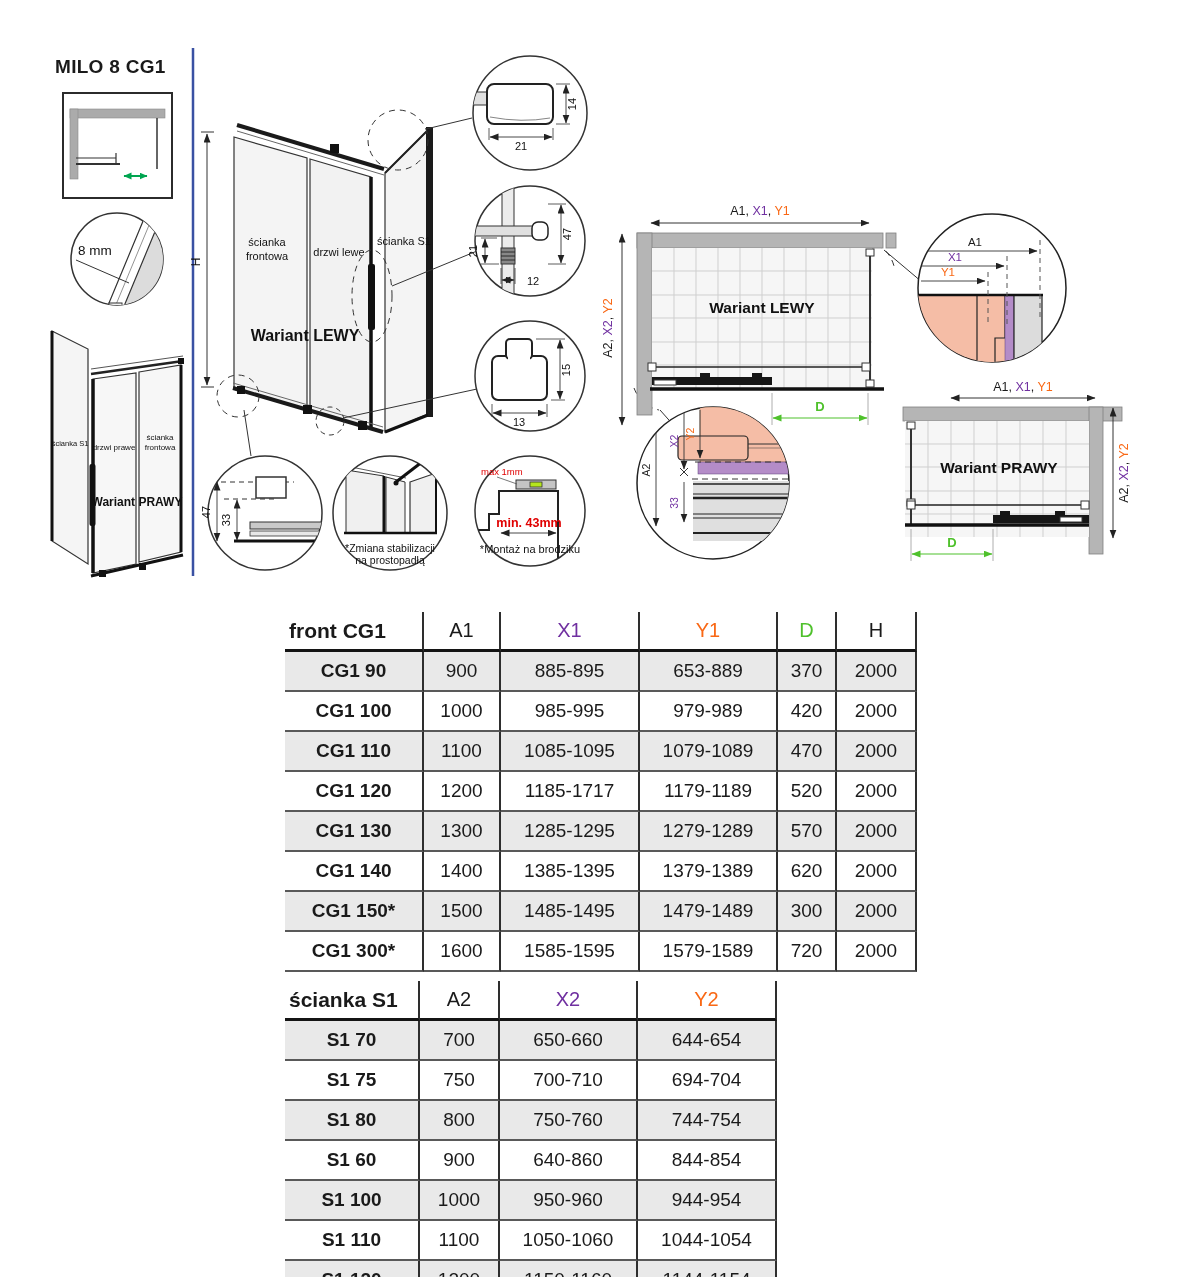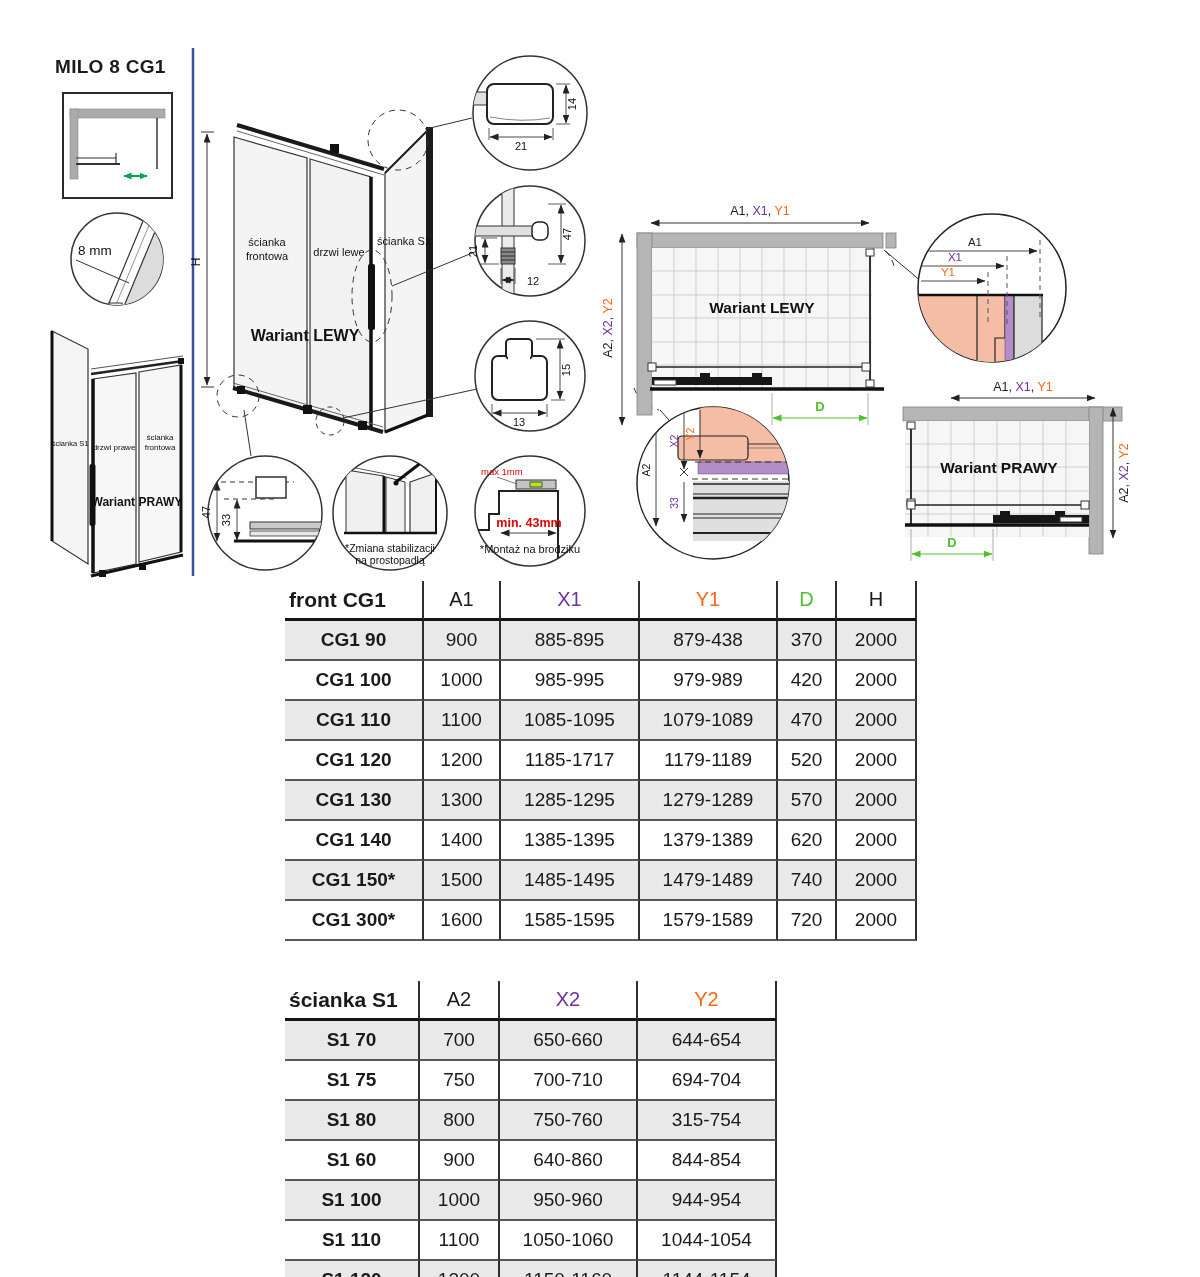--- a/index.html
+++ b/index.html
@@ -2,21 +2,21 @@
 <html><head>
 <meta charset="utf-8">
 <style>
   html,body{margin:0;padding:0;background:#ffffff;}
   #page{position:relative;width:1200px;height:1277px;background:#fff;overflow:hidden;
         font-family:"Liberation Sans",sans-serif;color:#1a1a1a;margin-top:36px;}
   #title{position:absolute;left:55px;top:20px;font-size:19px;font-weight:bold;letter-spacing:.3px;}
   svg text{font-family:"Liberation Sans",sans-serif;}
   #drawing{position:absolute;left:0;top:0;}
   .tbl{position:absolute;display:grid;background:#fff;}
-  #table-front{left:285px;top:545px;grid-template-columns:139px 77px 139px 138px 59px 80px;}
+  #table-front{left:285px;top:576px;grid-template-columns:139px 77px 139px 138px 59px 80px;}
   #table-s1{left:285px;top:945px;grid-template-columns:135px 80px 138px 139px;}
   .cell{height:40px;display:flex;align-items:center;justify-content:center;
         border-right:2px solid #2e2e2e;box-sizing:border-box;font-size:19px;}
   .th{font-size:20px;border-bottom:3px solid #141414;}
   .th.first{font-weight:bold;font-size:21px;justify-content:flex-start;padding-left:4px;}
   .td{border-bottom:2px solid #595959;}
   .td.first{font-weight:bold;}
   .stripe{background:#E9E9E9;}
   #footnote{position:absolute;left:283px;top:913px;font-size:19px;color:#111;}
   #bottom-bar{position:absolute;left:285px;top:1270px;width:512px;height:7px;background:#141414;}
@@ -377,21 +377,21 @@
   <div id="table-front" class="tbl">
       <div class="cell th first" style="color: rgb(26, 26, 26);">front CG1</div>
       <div class="cell th" style="color: rgb(26, 26, 26);">A1</div>
       <div class="cell th" style="color: rgb(112, 48, 160);">X1</div>
       <div class="cell th" style="color: rgb(249, 104, 21);">Y1</div>
       <div class="cell th" style="color: rgb(79, 193, 44);">D</div>
       <div class="cell th" style="color: rgb(26, 26, 26);">H</div>
       <div class="cell td first stripe">CG1 90</div>
       <div class="cell td stripe">900</div>
       <div class="cell td stripe">885-895</div>
-      <div class="cell td stripe">879-438</div>
+      <div class="cell td stripe">653-889</div>
       <div class="cell td stripe">370</div>
       <div class="cell td stripe">2000</div>
       <div class="cell td first">CG1 100</div>
       <div class="cell td">1000</div>
       <div class="cell td">985-995</div>
       <div class="cell td">979-989</div>
       <div class="cell td">420</div>
       <div class="cell td">2000</div>
       <div class="cell td first stripe">CG1 110</div>
       <div class="cell td stripe">1100</div>
@@ -414,21 +414,21 @@
       <div class="cell td first">CG1 140</div>
       <div class="cell td">1400</div>
       <div class="cell td">1385-1395</div>
       <div class="cell td">1379-1389</div>
       <div class="cell td">620</div>
       <div class="cell td">2000</div>
       <div class="cell td first stripe">CG1 150*</div>
       <div class="cell td stripe">1500</div>
       <div class="cell td stripe">1485-1495</div>
       <div class="cell td stripe">1479-1489</div>
-      <div class="cell td stripe">740</div>
+      <div class="cell td stripe">300</div>
       <div class="cell td stripe">2000</div>
       <div class="cell td first">CG1 300*</div>
       <div class="cell td">1600</div>
       <div class="cell td">1585-1595</div>
       <div class="cell td">1579-1589</div>
       <div class="cell td">720</div>
       <div class="cell td">2000</div>
     </div>
   <div id="table-s1" class="tbl">
       <div class="cell th first" style="color: rgb(26, 26, 26);">ścianka S1</div>
@@ -439,21 +439,21 @@
       <div class="cell td stripe">700</div>
       <div class="cell td stripe">650-660</div>
       <div class="cell td stripe">644-654</div>
       <div class="cell td first">S1 75</div>
       <div class="cell td">750</div>
       <div class="cell td">700-710</div>
       <div class="cell td">694-704</div>
       <div class="cell td first stripe">S1 80</div>
       <div class="cell td stripe">800</div>
       <div class="cell td stripe">750-760</div>
-      <div class="cell td stripe">315-754</div>
+      <div class="cell td stripe">744-754</div>
       <div class="cell td first">S1 60</div>
       <div class="cell td">900</div>
       <div class="cell td">640-860</div>
       <div class="cell td">844-854</div>
       <div class="cell td first stripe">S1 100</div>
       <div class="cell td stripe">1000</div>
       <div class="cell td stripe">950-960</div>
       <div class="cell td stripe">944-954</div>
       <div class="cell td first">S1 110</div>
       <div class="cell td">1100</div>

